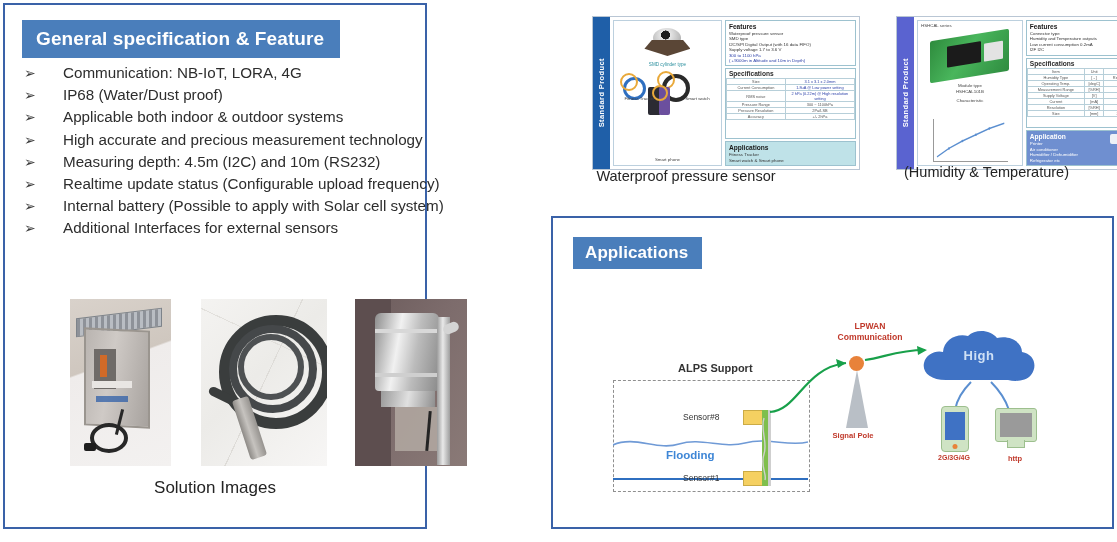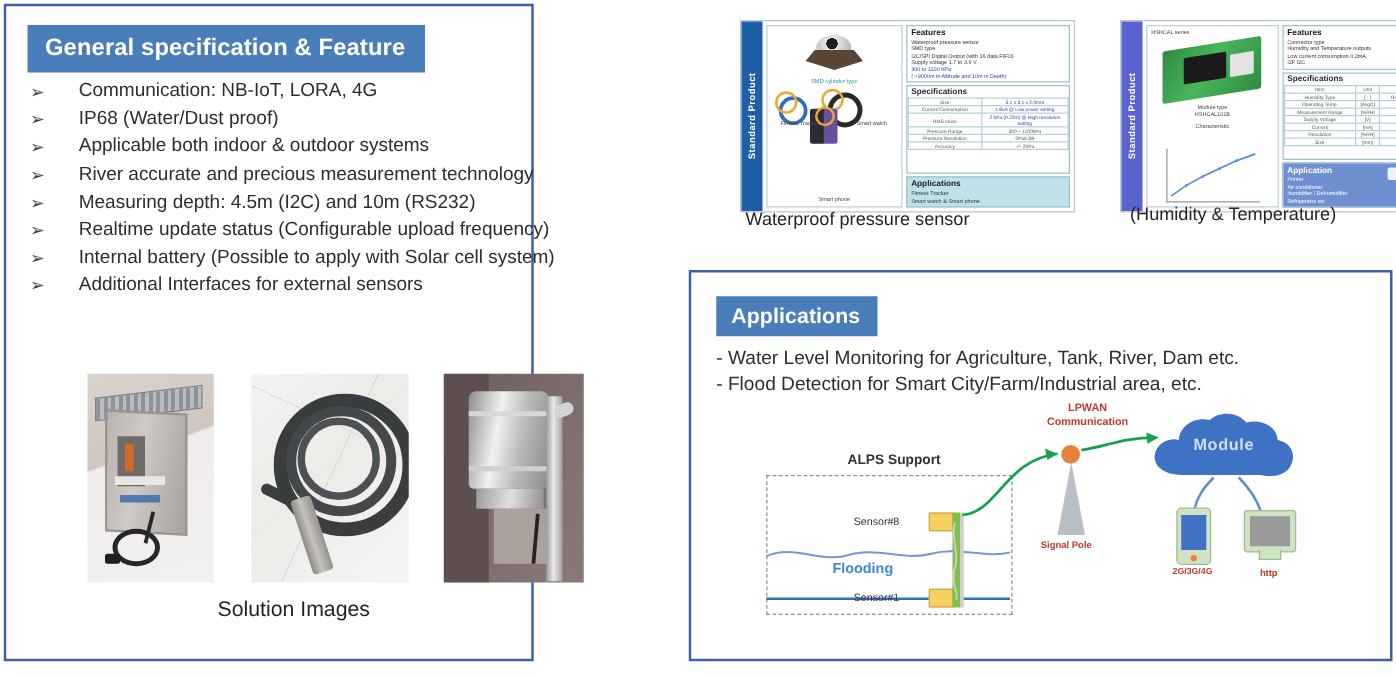--- a/index.html
+++ b/index.html
@@ -25,21 +25,21 @@
              list-style:none;margin:0;padding:0;}
   #spec-list li{position:relative;padding-left:44px;font-size:15.2px;
              line-height:22.2px;color:#2d2d2d;white-space:nowrap;}
   #spec-list li .arrow-icon{position:absolute;left:5px;top:0;
              font-size:14px;color:#3c3c3c;line-height:22.2px;}
 
   
   #solution-images{position:absolute;left:0;top:292px;width:100%;height:170px;}
   .ph{position:absolute;overflow:hidden;}
   #solution-caption{position:absolute;left:0;top:473px;width:100%;
-             text-align:center;font-size:17px;color:#242424;padding-left:20px;}
+             text-align:center;font-size:17px;color:#242424;}
 
   
   #photo-enclosure{left:65px;top:2px;width:101px;height:167px;
       background:linear-gradient(160deg,#d9d2cb 0%,#cfc7bf 38%,#efeceb 39%,#f3f1f0 100%);}
   #photo-enclosure .solar{position:absolute;left:6px;top:14px;width:84px;height:17px;
       background:repeating-linear-gradient(90deg,#8e9299 0 3px,#b9bdc3 3px 6px);
       transform:skewY(-7deg);border:1px solid #7d838a;}
   #photo-enclosure .box{position:absolute;left:14px;top:30px;width:62px;height:94px;
       background:linear-gradient(100deg,#b9b4b0,#cfcac6 40%,#a7a29e);
       border:2px solid #9a958f;transform:skewY(3deg);}
@@ -207,21 +207,21 @@
     <li>
       <span class="arrow-icon">➢</span>
       <span>IP68 (Water/Dust proof)</span>
     </li>
     <li>
       <span class="arrow-icon">➢</span>
       <span>Applicable both indoor &amp; outdoor systems</span>
     </li>
     <li>
       <span class="arrow-icon">➢</span>
-      <span>River accurate and precious measurement technology</span>
+      <span>High accurate and precious measurement technology</span>
     </li>
     <li>
       <span class="arrow-icon">➢</span>
       <span>Measuring depth: 4.5m (I2C) and 10m (RS232)</span>
     </li>
     <li>
       <span class="arrow-icon">➢</span>
       <span>Realtime update status (Configurable upload frequency)</span>
     </li>
     <li>
@@ -442,24 +442,20 @@
     </div>
   </div>
 </figure>
 <figcaption style="position:absolute;left:856px;top:163px;width:261px;text-align:center;font-size:14.5px;color:#242424;line-height:19px;">
   <div>(Humidity &amp; Temperature)</div>
 </figcaption>
 
 <section class="panel" id="panel-applications">
   <div class="hdr" id="applications-header">Applications</div>
 
-  <div class="appbullets">
-    <div>- Water Level Monitoring for Agriculture, Tank, River, Dam etc.</div>
-    <div>- Flood Detection for Smart City/Farm/Industrial area, etc.</div>
-  </div>
 
   <div id="apps-diagram">
     <div id="alps-label">ALPS Support</div>
     <div id="dashed-box"></div>
 
     <svg id="water-top" viewBox="0 0 195 20" preserveAspectRatio="none">
       <path d="M0,12 C22,2 44,18 66,11 C88,4 110,16 132,10 C154,4 176,14 195,9" fill="none" stroke="#6f9ad6" stroke-width="1.6"></path>
     </svg>
     <div id="ground-line"></div>
     <div id="flooding-label">Flooding</div>
@@ -490,21 +486,21 @@
 
     <svg style="position:absolute;left:300px;top:26px;width:70px;height:26px;" viewBox="0 0 70 26">
       <path d="M2,16 C20,14 34,6 62,6" fill="none" stroke="#18a04a" stroke-width="2.2"></path>
       <polygon points="64,6 54,2 55,11" fill="#18a04a"></polygon>
     </svg>
 
     <svg id="cloud" viewBox="0 0 122 58">
       <path d="M28,50 C12,50 4,42 6,33 C8,24 18,20 25,22 C26,10 38,3 50,6 C57,-1 72,-1 79,8
                C92,5 104,12 104,22 C116,24 120,36 113,45 C108,51 98,52 90,50 Z" fill="#3f72c4"></path>
     </svg>
-    <div id="cloud-label">Module</div>
+    <div id="cloud-label">High</div>
 
     <svg style="position:absolute;left:380px;top:62px;width:80px;height:32px;" viewBox="0 0 80 32">
       <path d="M28,2 C20,10 14,18 12,30" fill="none" stroke="#5b8fd0" stroke-width="2"></path>
       <path d="M48,2 C56,10 62,18 66,30" fill="none" stroke="#5b8fd0" stroke-width="2"></path>
     </svg>
 
     <div id="phone-dev">
       <div class="scr"></div>
       <div class="btn"></div>
     </div>

